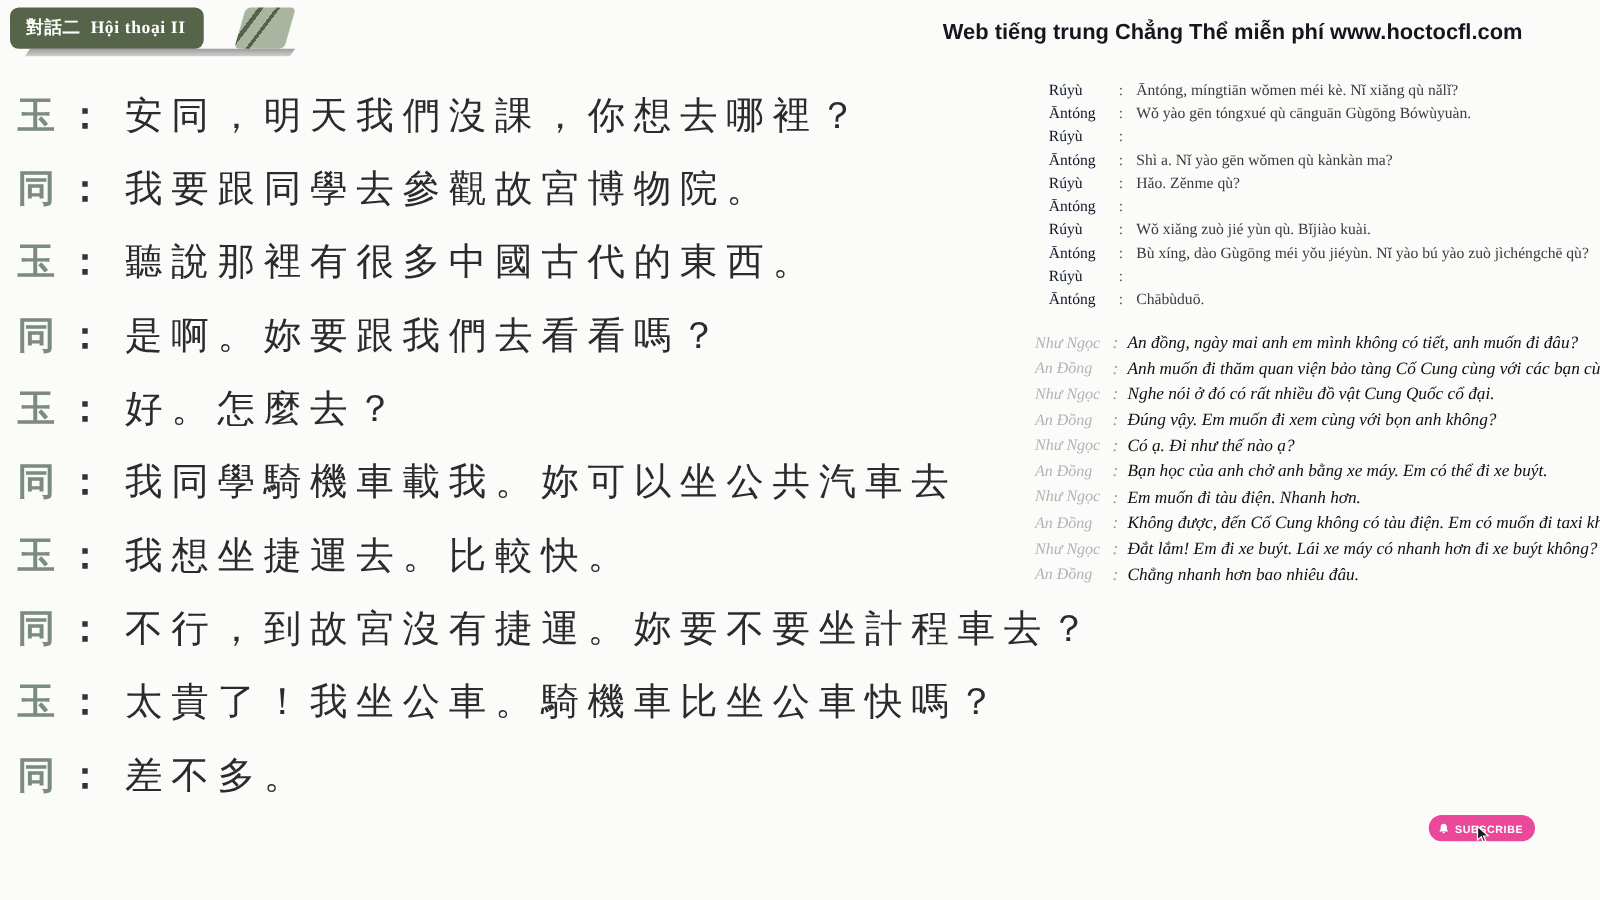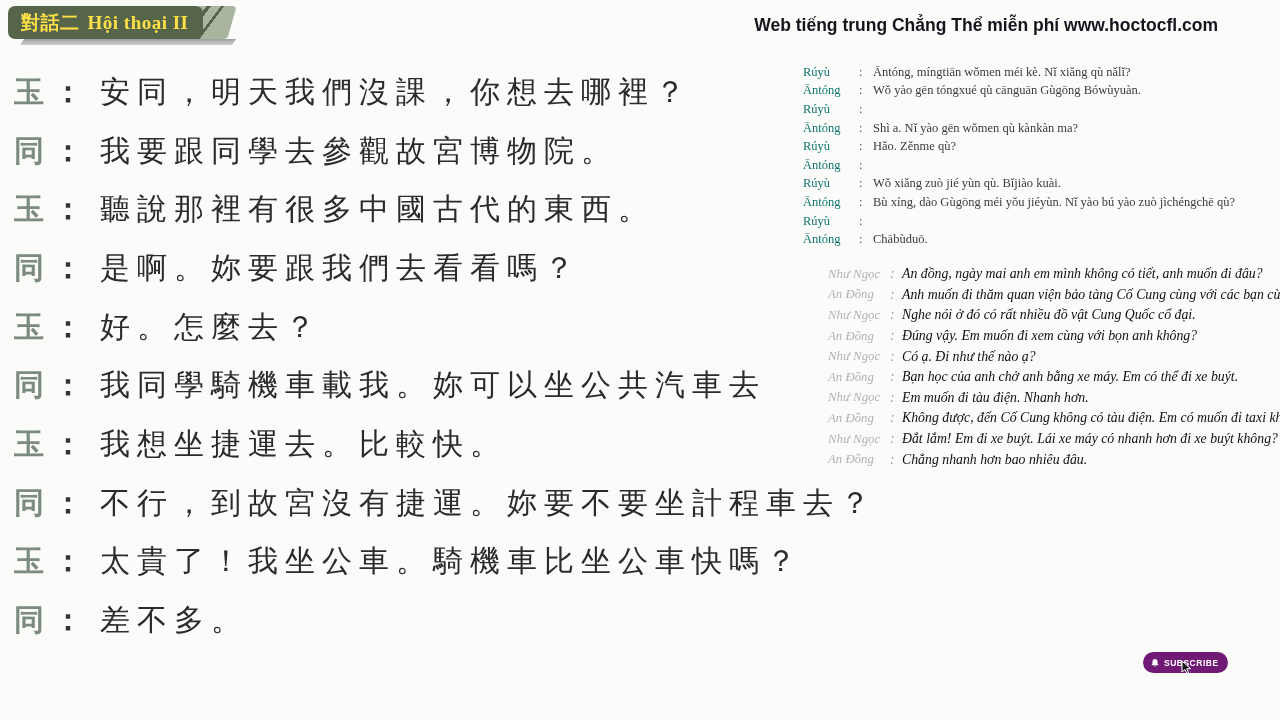--- a/index.html
+++ b/index.html
@@ -10,24 +10,24 @@
   }
   
   .badge-wrap{position:absolute;left:8px;top:6px;width:240px;height:46px;}
   .badge-shadow{
     position:absolute;left:14px;top:33px;width:212px;height:6px;
     background:linear-gradient(#9d9d9d,#cfcfcf);
     transform:skewX(-35deg);
   }
   .badge-main{
     position:absolute;left:0;top:0;height:27px;
-    background:#56644a;color:#fde047;
+    background:#56644a;color:#ffffff;
     border-radius:7px;
     padding:3px 14px 3px 13px;
-    font-weight:bold;font-size:19px;line-height:27px;
+    font-weight:bold;font-size:14px;line-height:27px;
     white-space:nowrap;z-index:2;
     letter-spacing:0.5px;
   }
   .badge-zh{font-family:"DejaVu Serif","Liberation Serif",serif;margin-right:8px;}
   .badge-tail{
     position:absolute;left:184px;top:0;width:40px;height:33px;
     background:repeating-linear-gradient(115deg,
       #aab5a0 0px,#aab5a0 9px,
       #55634a 9px,#55634a 13px,
       #aab5a0 13px,#aab5a0 22px,
@@ -52,34 +52,34 @@
   }
   .zh-speaker{color:#7c8b80;width:38px;flex-shrink:0;font-weight:bold;}
   .zh-colon{width:32px;flex-shrink:0;color:#333;text-align:center;font-weight:bold;}
   .zh-text{letter-spacing:7px;margin-left:16px;}
   
   .py-block{position:absolute;left:803px;top:63px;width:476px;}
   .py-row{
     height:18.6px;display:flex;align-items:center;
     font-size:12.5px;color:#3b3b3b;white-space:nowrap;
   }
-  .py-name{width:56px;flex-shrink:0;color:#0f766e;}
+  .py-name{width:56px;flex-shrink:0;color:#0f172a;margin-left:36px;}
   .py-colon{width:14px;flex-shrink:0;color:#555;}
   
   .vi-block{position:absolute;left:828px;top:264px;width:452px;font-style:italic;}
   .vi-row{
     height:20.6px;display:flex;align-items:center;
     font-size:13.8px;color:#0e0e0e;white-space:nowrap;
   }
   .vi-name{width:62px;flex-shrink:0;color:#b2b2b2;font-size:12.8px;}
   .vi-colon{width:12px;flex-shrink:0;color:#9a9a9a;}
   
   .subscribe-btn{
     position:absolute;left:1143px;top:652px;height:21px;
-    background:#701a75;border:none;border-radius:11px;
+    background:#ec4899;border:none;border-radius:11px;
     color:#ffffff;display:flex;align-items:center;gap:4px;
     padding:0 9px 0 7px;cursor:pointer;
     font-family:"Liberation Sans","DejaVu Sans",sans-serif;
     font-size:8.5px;font-weight:bold;letter-spacing:0.5px;
   }
   .bell{width:10px;height:10px;display:block;}
   .mouse-cursor{position:absolute;left:1181px;top:660px;width:11px;height:15px;z-index:5;}
 </style>
 </head>
 <body>

